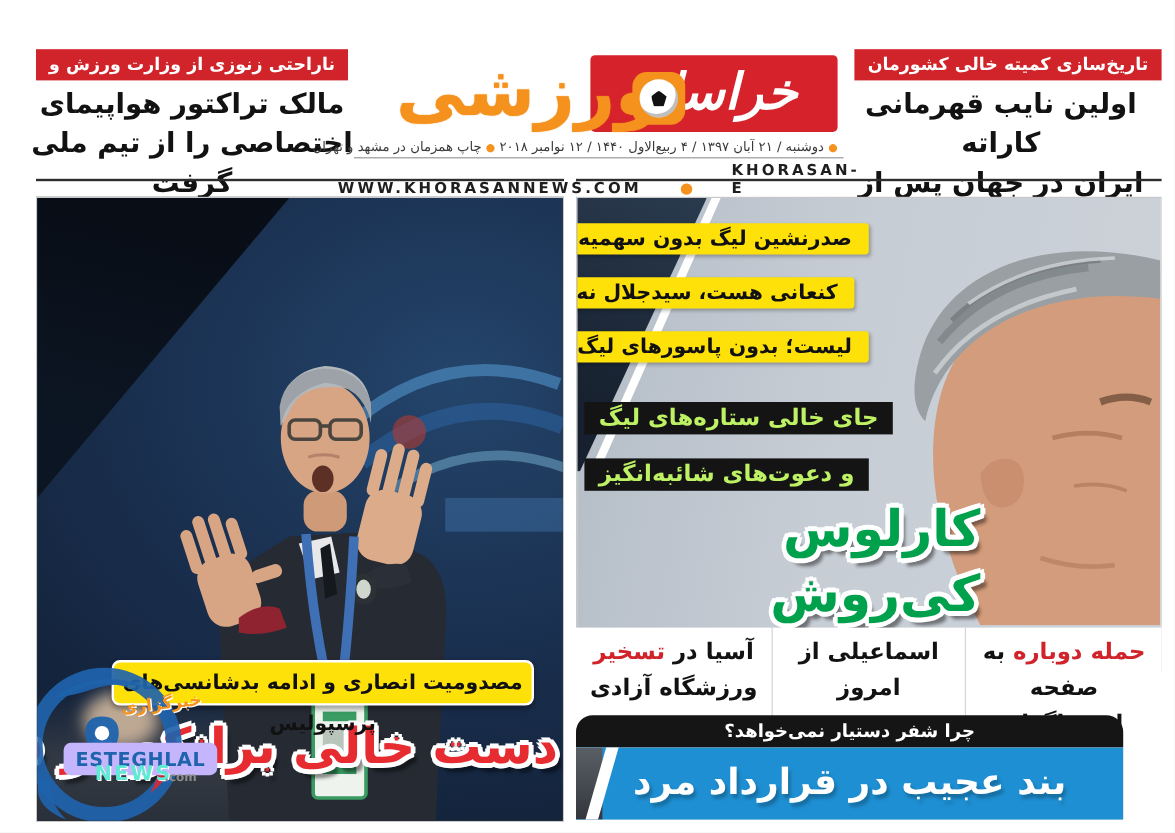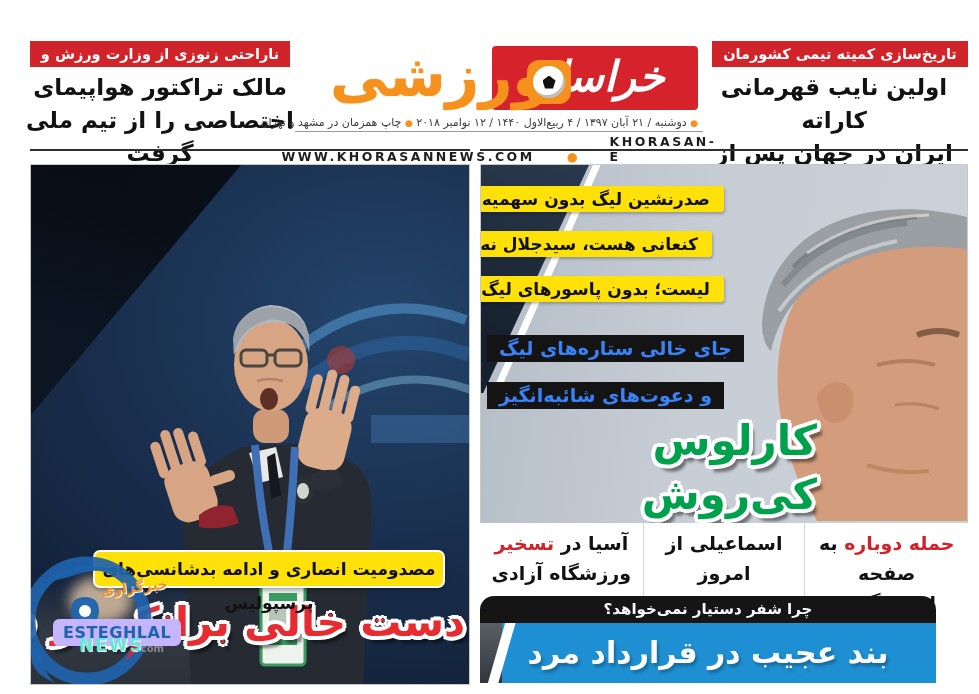--- a/index.html
+++ b/index.html
@@ -99,21 +99,21 @@
       background:linear-gradient(200deg,#2a3a4e 0%,#16202e 80%);
       clip-path:polygon(0 0,100% 0,2% 100%,0 100%); }
   .rp-stripe { left:62px; top:-12px; width:7px; height:250px; background:#fff;
       transform:rotate(24deg); }
   .bullet-row { display:flex; align-items:center; height:30px; }
   .bullet-box {
     background:#ffe10a; color:#111; font-weight:bold; font-size:17px;
     line-height:26px; height:26px; padding:0 14px 0 16px; border-radius:3px;
     box-shadow:1px 2px 3px rgba(0,0,0,.25); white-space:nowrap;
   }
-  .black-strip { background:#141414; color:#3b82f6; font-weight:bold;
+  .black-strip { background:#141414; color:#bef264; font-weight:bold;
     font-size:19px; line-height:27px; padding:0 12px; width:fit-content;
     white-space:nowrap; }
   .green-headline { color:#00a14c; font-weight:bold; text-align:right; }
   .green-l1 { font-size:42px; line-height:54px; }
   .green-l2 { font-size:46px; line-height:60px; }
 
   
   .news-row { background:#fff; display:grid; grid-template-columns:1fr 1fr 1fr;
     direction:rtl; }
   .news-col { text-align:center; font-weight:bold; font-size:19px;
@@ -136,21 +136,21 @@
 <body>
 
 <div class="page">
 
   <div class="abs kicker rtl" style="left:30px; top:41px; width:260px;">ناراحتی زنوزی از وزارت ورزش و فدراسیون</div>
   <div class="abs top-headline rtl" style="left:20px; top:71px; width:280px;">
     <div>مالک تراکتور هواپیمای</div>
     <div>اختصاصی را از تیم ملی گرفت</div>
   </div>
 
-  <div class="abs kicker rtl" style="left:712px; top:41px; width:256px;">تاریخ‌سازی کمیته تیمی کشورمان</div>
+  <div class="abs kicker rtl" style="left:712px; top:41px; width:256px;">تاریخ‌سازی کمیته خالی کشورمان</div>
   <div class="abs top-headline rtl" style="left:700px; top:71px; width:268px;">
     <div>اولین نایب قهرمانی کاراته</div>
     <div>ایران در جهان پس از ۴۴ سال</div>
   </div>
 
   <div class="abs mast-red" style="left:492px; top:46px; width:206px; height:64px;">خراسان</div>
   <div class="abs mast-orange" style="left:330px; top:44px; width:215px; text-align:left;">ورزشی</div>
   <div class="abs ball-ring" style="left:527px; top:60px;">
     <div class="ball">
         <div class="pent"></div>

